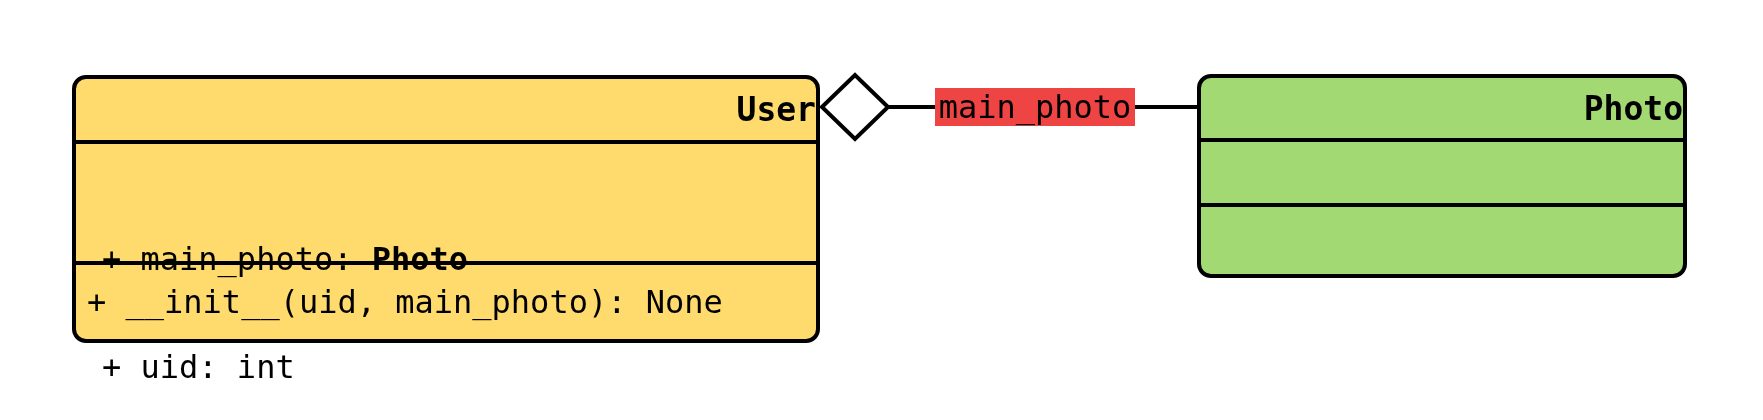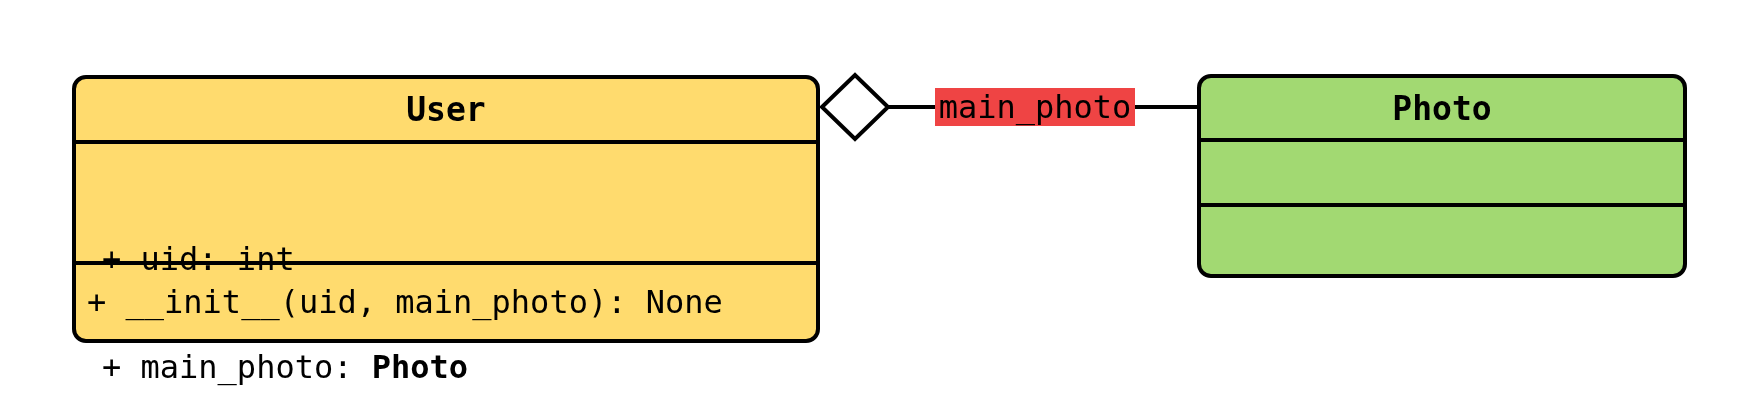--- a/index.html
+++ b/index.html
@@ -38,21 +38,21 @@
   }
   .compartment {
     box-sizing: border-box;
   }
   .compartment + .compartment {
     border-top: 4px solid #000000;
   }
   .title-compartment {
     display: flex;
     align-items: center;
-    justify-content: center;
+    justify-content: flex-end;
     font-weight: bold;
     font-size: 33px;
   }
   .user .title-compartment { height: 61px; }
   .photo .title-compartment { height: 60px; }
   .attrs-compartment {
     height: 121px;
     padding: 25px 0 0 26px;
     font-size: 32px;
     line-height: 36px;
@@ -93,22 +93,22 @@
 </head>
 <body>
 
 <div class="canvas">
 
   <div class="class-box user" style="background-color: rgb(255, 219, 110);">
     <div class="compartment title-compartment">
       <span>User</span>
     </div>
     <div class="compartment attrs-compartment">
+      <div><span>+ main_photo: </span><span class="type-bold">Photo</span></div>
       <div><span>+ uid: int</span></div>
-      <div><span>+ main_photo: </span><span class="type-bold">Photo</span></div>
     </div>
     <div class="compartment methods-compartment">
       <span>+ __init__(uid, main_photo): None</span>
     </div>
   </div>
 
   <svg class="connector-svg" viewBox="0 0 385 80" xmlns="http://www.w3.org/2000/svg">
     <line x1="68" y1="37" x2="385" y2="37" stroke="#000000" stroke-width="4"></line>
     <polygon points="4,37 37,5 70,37 37,69" fill="#ffffff" stroke="#000000" stroke-width="4" stroke-linejoin="miter"></polygon>
   </svg>

